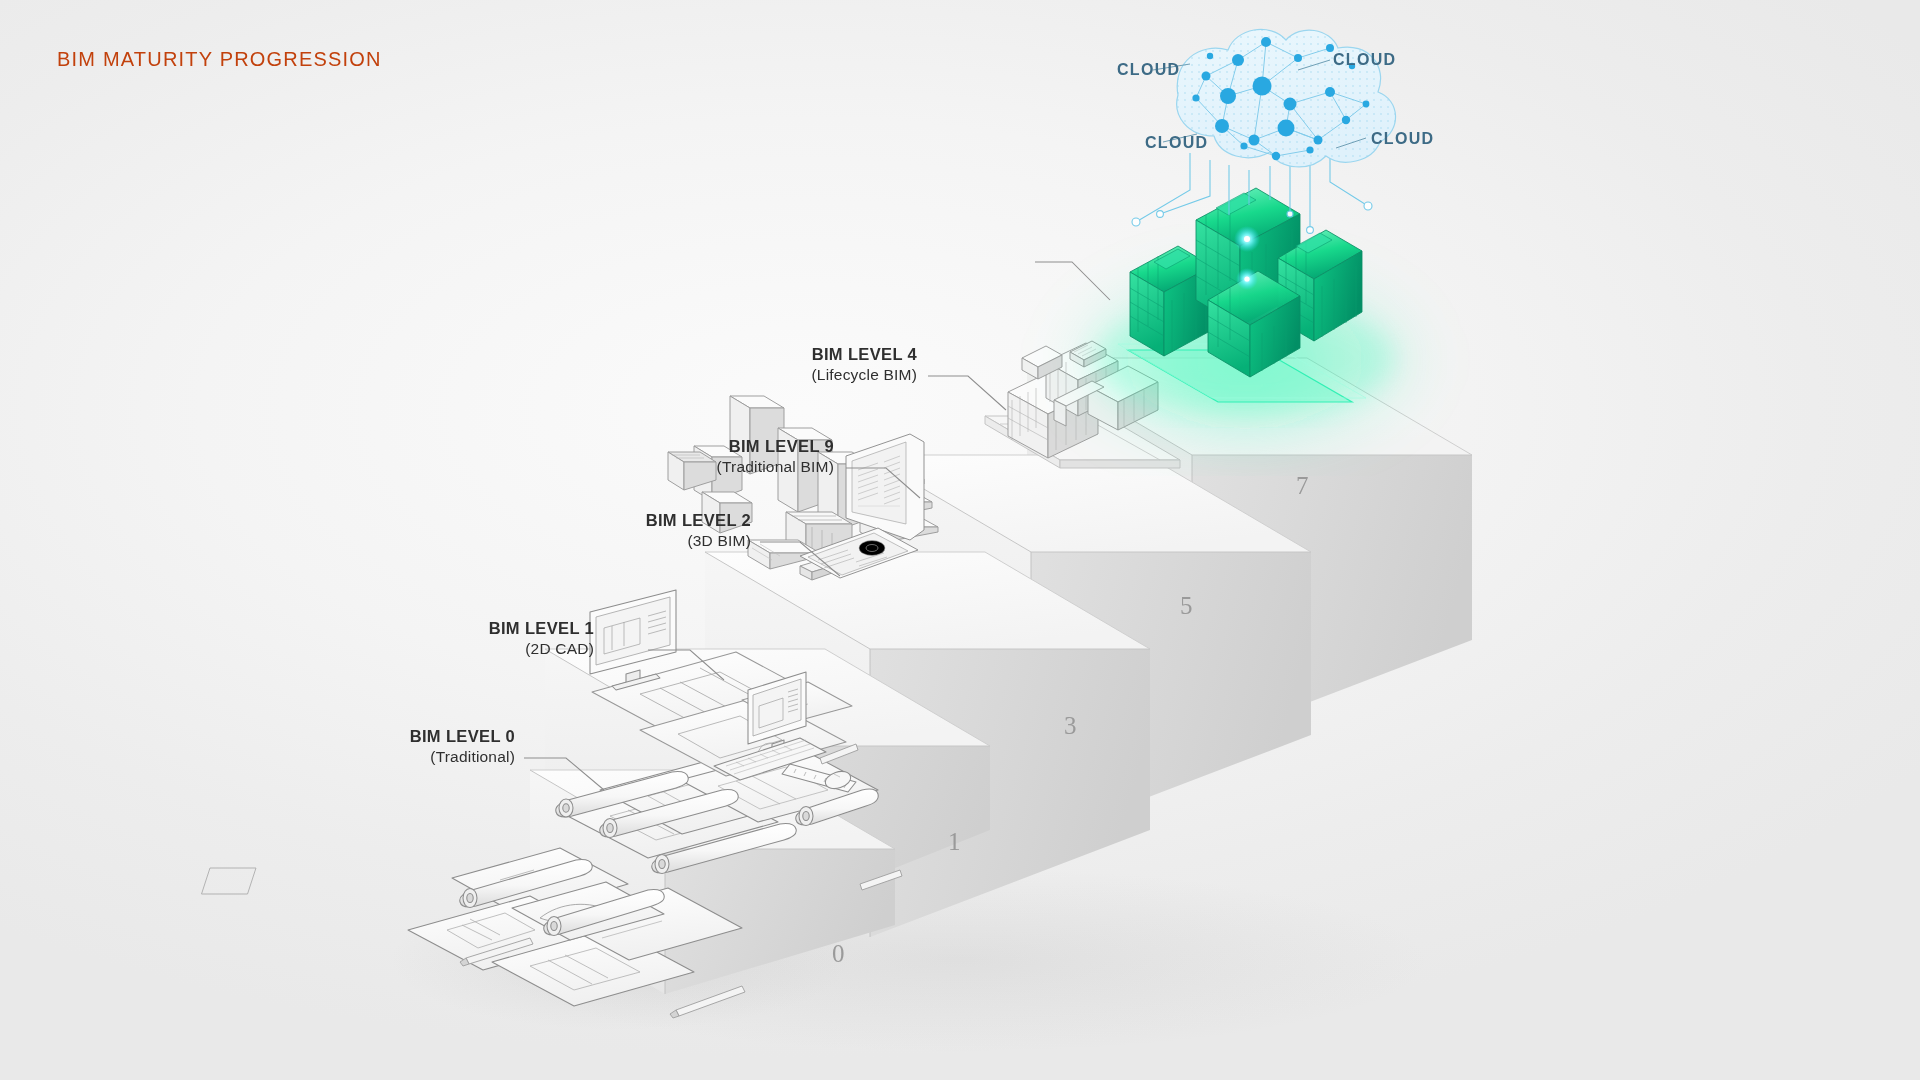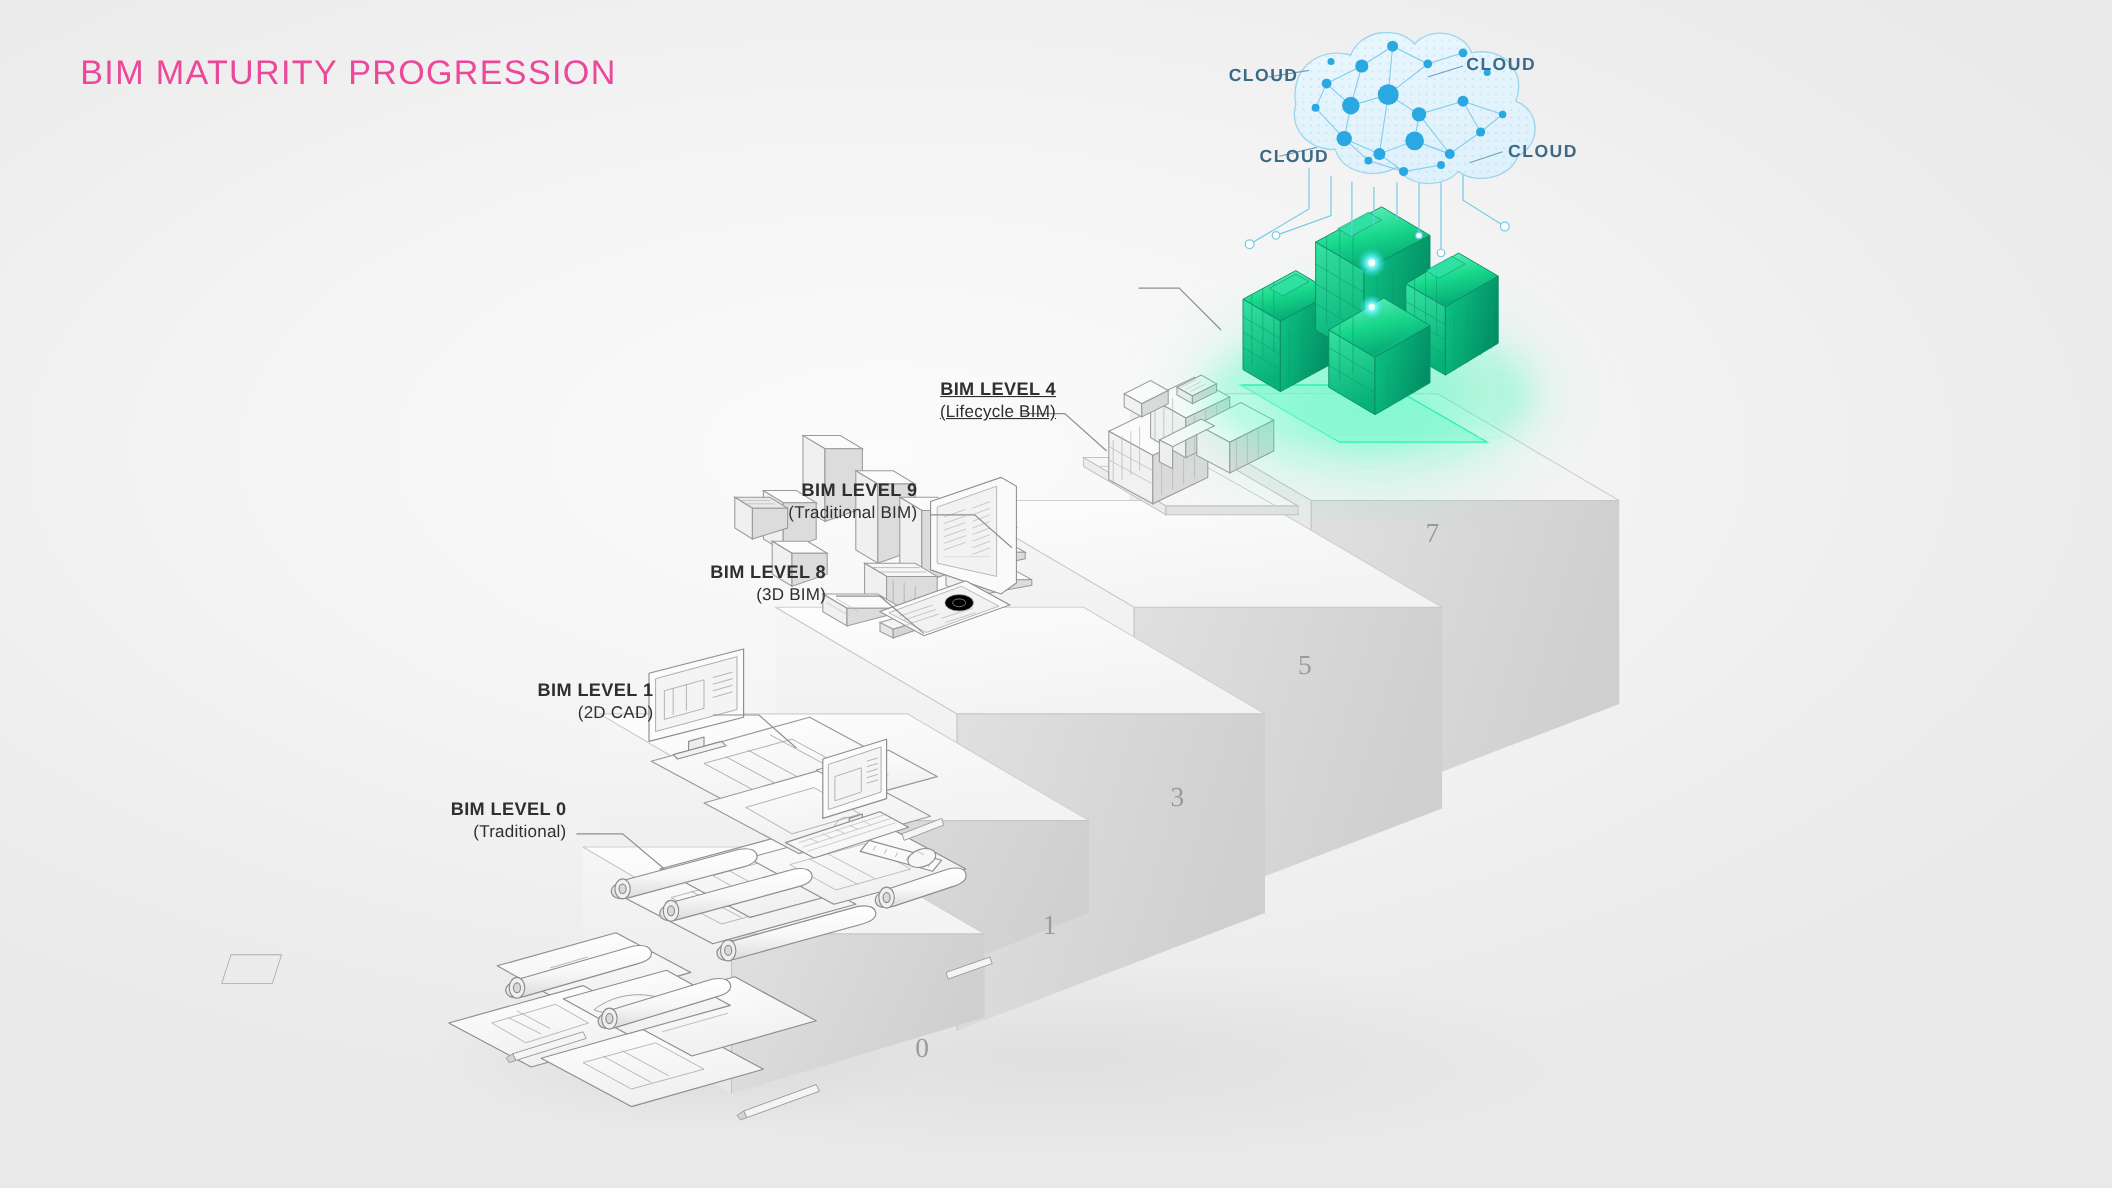--- a/index.html
+++ b/index.html
@@ -8,22 +8,22 @@
     font-family:"Liberation Sans", sans-serif;
     background:
       radial-gradient(ellipse 70% 60% at 42% 38%, #fbfbfb 0%, #f4f4f4 45%, #ededed 75%, #e9e9e9 100%);
     position:relative;
   }
   #stage{position:absolute;inset:0;}
   svg.layer{position:absolute;left:0;top:0;width:1920px;height:1080px;overflow:visible;}
 
   
   #title{
-    position:absolute;left:73px;top:48px;
-    font-size:31px;letter-spacing:1.2px;color:#ec4899;font-weight:400;
+    position:absolute;left:57px;top:48px;
+    font-size:20px;letter-spacing:1.2px;color:#c2410c;font-weight:400;
     white-space:nowrap;
   }
 
   
   .callout{position:absolute;text-align:right;color:#2f2f2f;white-space:nowrap;}
   .callout .l1{font-size:16.5px;font-weight:700;letter-spacing:.35px;line-height:1.28;}
   .callout .l2{font-size:15.5px;font-weight:400;letter-spacing:.2px;line-height:1.28;}
 
   
   .stepnum{
@@ -695,30 +695,30 @@
     <div class="l1">BIM LEVEL 0</div>
     <div class="l2">(Traditional)</div>
   </div>
 
   <div class="callout" style="right:1326px;top:618px;">
     <div class="l1">BIM LEVEL 1</div>
     <div class="l2">(2D CAD)</div>
   </div>
 
   <div class="callout" style="right:1169px;top:510px;">
-    <div class="l1">BIM LEVEL 8</div>
+    <div class="l1">BIM LEVEL 2</div>
     <div class="l2">(3D BIM)</div>
   </div>
 
   <div class="callout" style="right:1086px;top:436px;">
     <div class="l1">BIM LEVEL 9</div>
     <div class="l2">(Traditional BIM)</div>
   </div>
 
-  <div class="callout" style="right:960px;top:344px;text-decoration:underline;">
+  <div class="callout" style="right:1003px;top:344px;">
     <div class="l1">BIM LEVEL 4</div>
     <div class="l2">(Lifecycle BIM)</div>
   </div>
 
 
   <div class="stepnum" style="left:832px;top:940px;">0</div>
   <div class="stepnum" style="left:948px;top:828px;">1</div>
   <div class="stepnum" style="left:1064px;top:712px;">3</div>
   <div class="stepnum" style="left:1180px;top:592px;">5</div>
   <div class="stepnum" style="left:1296px;top:472px;">7</div>

